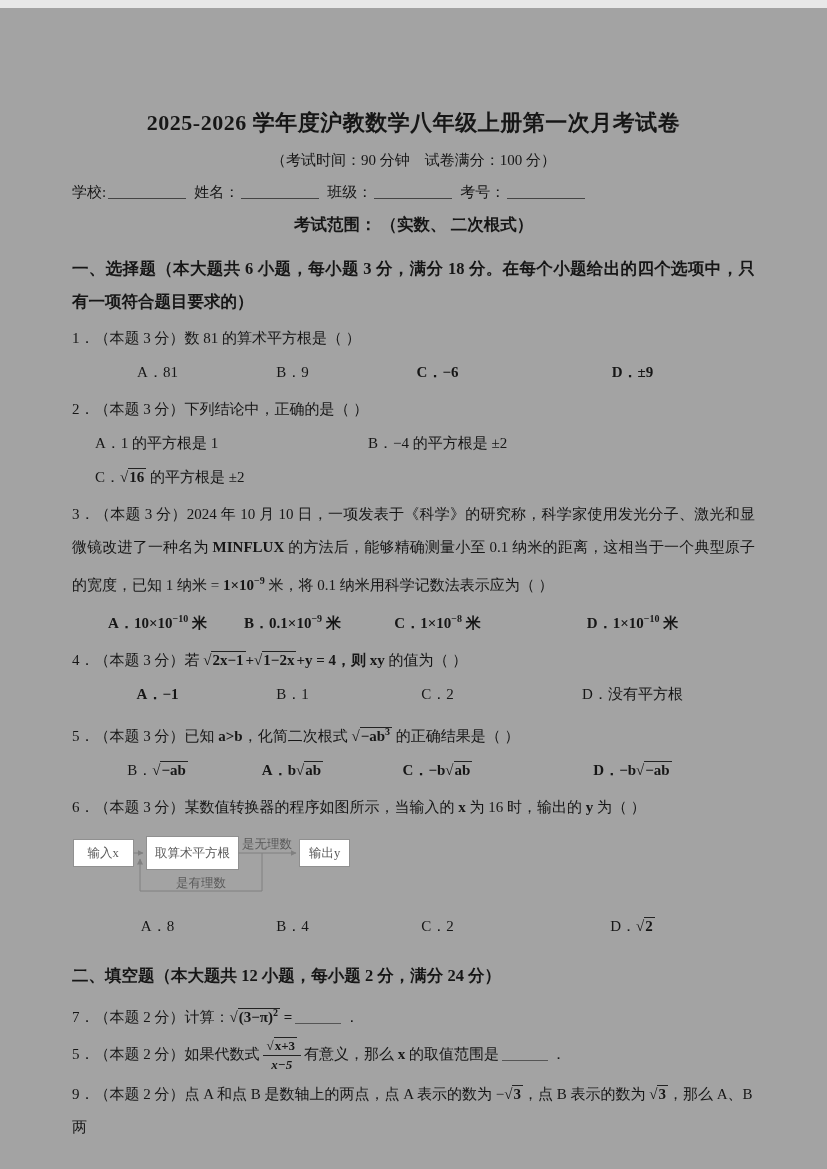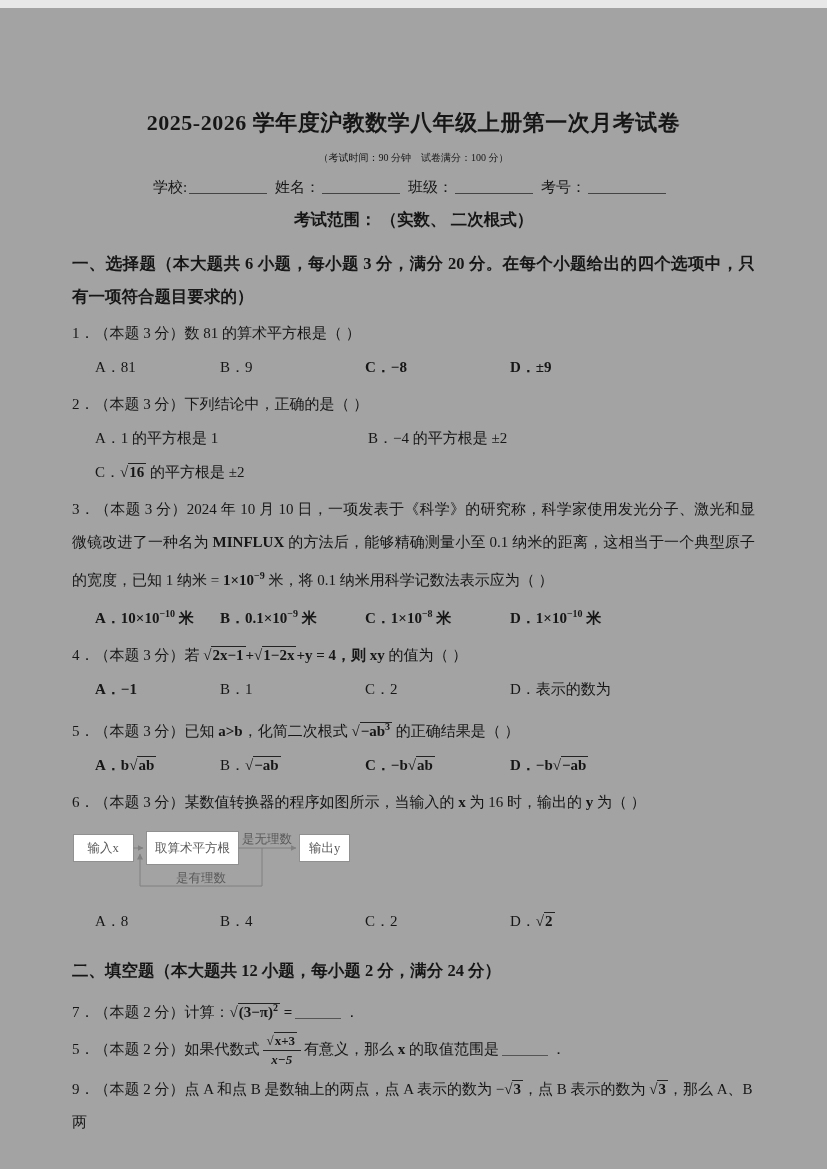--- a/index.html
+++ b/index.html
@@ -5,31 +5,31 @@
   html,body { margin:0; padding:0; background:#e8e8e8; }
   .page {
     position:relative; width:827px; height:1169px; margin:8px auto;
     background:#a3a3a3; color:#161616; overflow:hidden;
     font-family:"Liberation Serif","DejaVu Serif",serif;
     font-size:15px;
   }
   .inner { padding:0 72px; }
 
   .title { margin-top:100px; text-align:center; font-size:22px; font-weight:700; line-height:30px; letter-spacing:0.5px; }
-  .subtitle { margin-top:13px; text-align:center; font-size:10px; }
-  .fields { margin-top:13px; text-align:center; font-size:15px; white-space:nowrap; }
+  .subtitle { margin-top:13px; text-align:center; font-size:15px; }
+  .fields { margin-top:13px; text-align:left; font-size:15px; white-space:nowrap; }
   .blank { display:inline-block; width:78px; height:15px; border-bottom:1px solid #444; vertical-align:-2px; margin:0 8px 0 2px; }
   .scope { margin-top:12px; text-align:center; font-size:16.5px; font-weight:700; }
 
   .sec-heading { margin-top:16px; font-size:16.5px; font-weight:700; line-height:33px; text-align:justify; }
 
   .q { margin-top:4px; }
   .stem { line-height:33px; }
   .just { text-align:justify; margin:0; }
-  .opts4 { display:grid; grid-template-columns:125px 145px 145px 1fr; padding-left:23px; line-height:34px; }
+  .opts4 { display:grid; grid-template-columns:125px 145px 145px 1fr; padding-left:23px; line-height:34px;text-align:center; }
   .opts2 { display:grid; grid-template-columns:273px 1fr; padding-left:23px; line-height:34px; }
 
   .mb { font-weight:700; }
   .mi { font-weight:700; }
 
   .rad { white-space:nowrap; font-weight:700; }
   .rad .rs { font-weight:400; }
   .rad .rc { border-top:1.4px solid #222; padding:0 2px 0 1px; }
   .rad .rc.up { font-style:normal; }
   sup { font-size:10px; font-weight:700; }
@@ -55,28 +55,28 @@
 
     <div class="fields">
       <span>学校:</span><span class="blank"></span><span>姓名：</span><span class="blank"></span><span>班级：</span><span class="blank"></span><span>考号：</span><span class="blank"></span>
     </div>
 
     <div class="scope">
       <span>考试范围：</span>
       <span>（实数、 二次根式）</span>
     </div>
 
-    <div class="sec-heading">一、选择题（本大题共 6 小题，每小题 3 分，满分 20 分。在每个小题给出的四个选项中，只有一项符合题目要求的）</div>
+    <div class="sec-heading">一、选择题（本大题共 6 小题，每小题 3 分，满分 18 分。在每个小题给出的四个选项中，只有一项符合题目要求的）</div>
 
     <div class="q">
       <div class="stem">1．（本题 3 分）数 81 的算术平方根是（      ）</div>
       <div class="opts4">
         <span>A．81</span>
         <span>B．9</span>
-        <span class="mb">C．−8</span>
+        <span class="mb">C．−6</span>
         <span class="mb">D．±9</span>
       </div>
     </div>
 
     <div class="q">
       <div class="stem">2．（本题 3 分）下列结论中，正确的是（      ）</div>
       <div class="opts2">
         <span>A．1 的平方根是 1</span>
         <span>B．−4 的平方根是 ±2</span>
       </div>
@@ -94,29 +94,29 @@
         <span class="mb"><span>D．1×10</span><sup>−10</sup><span> 米</span></span>
       </div>
     </div>
 
     <div class="q">
       <div class="stem"><span>4．（本题 3 分）若 </span><span class="rad"><span class="rs">√</span><span class="rc">2x−1</span></span><span class="mb">+</span><span class="rad"><span class="rs">√</span><span class="rc">1−2x</span></span><span class="mi">+y = 4，则 </span><span class="mi">xy</span><span> 的值为（   ）</span></div>
       <div class="opts4">
         <span class="mb">A．−1</span>
         <span>B．1</span>
         <span>C．2</span>
-        <span>D．表示的数为</span>
+        <span>D．没有平方根</span>
       </div>
     </div>
 
     <div class="q">
       <div class="stem"><span>5．（本题 3 分）已知 </span><span class="mi">a&gt;b</span><span>，化简二次根式 </span><span class="rad"><span class="rs">√</span><span class="rc"><span>−ab</span><sup>3</sup></span></span><span> 的正确结果是（   ）</span></div>
       <div class="opts4">
+        <span><span>B．</span><span class="rad"><span class="rs">√</span><span class="rc">−ab</span></span></span>
         <span><span class="mi">A．b</span><span class="rad"><span class="rs">√</span><span class="rc">ab</span></span></span>
-        <span><span>B．</span><span class="rad"><span class="rs">√</span><span class="rc">−ab</span></span></span>
         <span><span class="mi">C．−b</span><span class="rad"><span class="rs">√</span><span class="rc">ab</span></span></span>
         <span><span class="mi">D．−b</span><span class="rad"><span class="rs">√</span><span class="rc">−ab</span></span></span>
       </div>
     </div>
 
     <div class="q">
       <div class="stem"><span>6．（本题 3 分）某数值转换器的程序如图所示，当输入的 </span><span class="mi">x</span><span> 为 16 时，输出的 </span><span class="mi">y</span><span> 为（   ）</span></div>
 
       <div class="fc">
         <svg width="300" height="78" viewBox="0 0 300 78">

